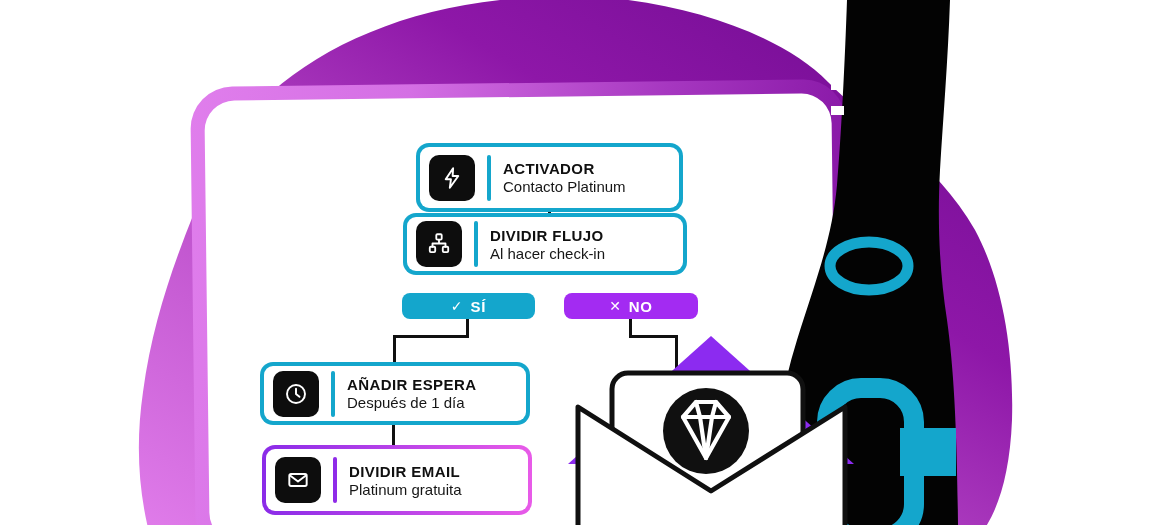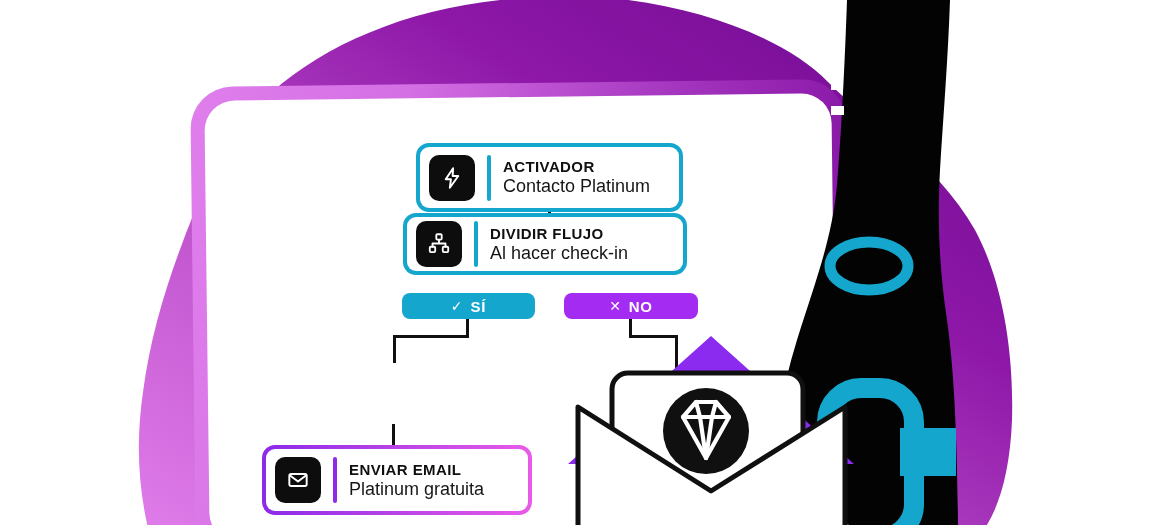--- a/index.html
+++ b/index.html
@@ -17,21 +17,21 @@
   .node{position:absolute;border-radius:13px;padding:4px;box-sizing:border-box;background:#14A6CC;}
   .node.gradient{background:linear-gradient(90deg,#8A2BE8 0%,#E85BE8 100%);}
   .node-inner{display:flex;align-items:center;height:100%;background:#fff;border-radius:9px;
               padding:0 10px 0 9px;box-sizing:border-box;}
   .icon-box{width:46px;height:46px;border-radius:10px;background:#0d0d0d;
             display:flex;align-items:center;justify-content:center;flex:0 0 auto;}
   .accent-bar{width:4px;height:46px;border-radius:2px;background:#14A6CC;margin:0 12px;flex:0 0 auto;}
   .node.gradient .accent-bar{background:#8F2BE8;}
   .node-text{display:flex;flex-direction:column;gap:1px;white-space:nowrap;}
   .node-title{font-weight:bold;font-size:15px;letter-spacing:.4px;color:#101010;}
-  .node-sub{font-size:18px;color:#161616;}
+  .node-sub{font-size:15px;color:#161616;}
 
   
   .pill{position:absolute;display:flex;align-items:center;justify-content:center;gap:7px;
         color:#fff;font-weight:bold;font-size:15px;letter-spacing:.8px;border-radius:8px;}
   .pill-yes{background:#14A6CC;}
   .pill-no{background:#A32BF2;}
   .pill .glyph{font-size:14px;font-weight:bold;}
 
   .connector{position:absolute;background:#101010;}
 </style>
@@ -125,32 +125,47 @@
 
   <div class="pill pill-yes" style="left:402px;top:293px;width:133px;height:26px;">
     <span class="glyph">✓</span>
     <span>SÍ</span>
   </div>
   <div class="pill pill-no" style="left:564px;top:293px;width:134px;height:26px;">
     <span class="glyph">✕</span>
     <span>NO</span>
   </div>
 
+  <div class="node" style="left:260px;top:362px;width:270px;height:63px;">
+    <div class="node-inner">
+      <div class="icon-box">
+        <svg width="26" height="26" viewBox="0 0 24 24" fill="none" stroke="#ffffff" stroke-width="1.8" stroke-linejoin="round" stroke-linecap="round">
+          <circle cx="12" cy="12" r="8.3"></circle>
+          <path d="M12 7.2 V12 L15.2 14.6"></path>
+        </svg>
+      </div>
+      <div class="accent-bar"></div>
+      <div class="node-text">
+        <span class="node-title">AÑADIR ESPERA</span>
+        <span class="node-sub">Después de 1 día</span>
+      </div>
+    </div>
+  </div>
 
   <div class="node gradient" style="left:262px;top:445px;width:270px;height:70px;">
     <div class="node-inner">
       <div class="icon-box">
         <svg width="26" height="26" viewBox="0 0 24 24" fill="none" stroke="#ffffff" stroke-width="1.8" stroke-linejoin="round" stroke-linecap="round">
           <rect x="4" y="6.5" width="16" height="11" rx="1.5"></rect>
           <path d="M5 8 L12 13.4 L19 8"></path>
         </svg>
       </div>
       <div class="accent-bar"></div>
       <div class="node-text">
-        <span class="node-title">ENVIAR EMAIL</span>
+        <span class="node-title">DIVIDIR EMAIL</span>
         <span class="node-sub">Platinum gratuita</span>
       </div>
     </div>
   </div>
 
   <svg class="layer" viewBox="0 0 1165 525" width="1165" height="525">
     <polygon points="711,336 568,464 854,464" fill="#8C2BF0"></polygon>
     <rect x="612" y="373" width="191" height="200" rx="16" fill="#ffffff" stroke="#101010" stroke-width="5"></rect>
     <circle cx="706" cy="431" r="43" fill="#101010"></circle>
     <g fill="none" stroke="#ffffff" stroke-width="4.2" stroke-linejoin="round" stroke-linecap="round">

